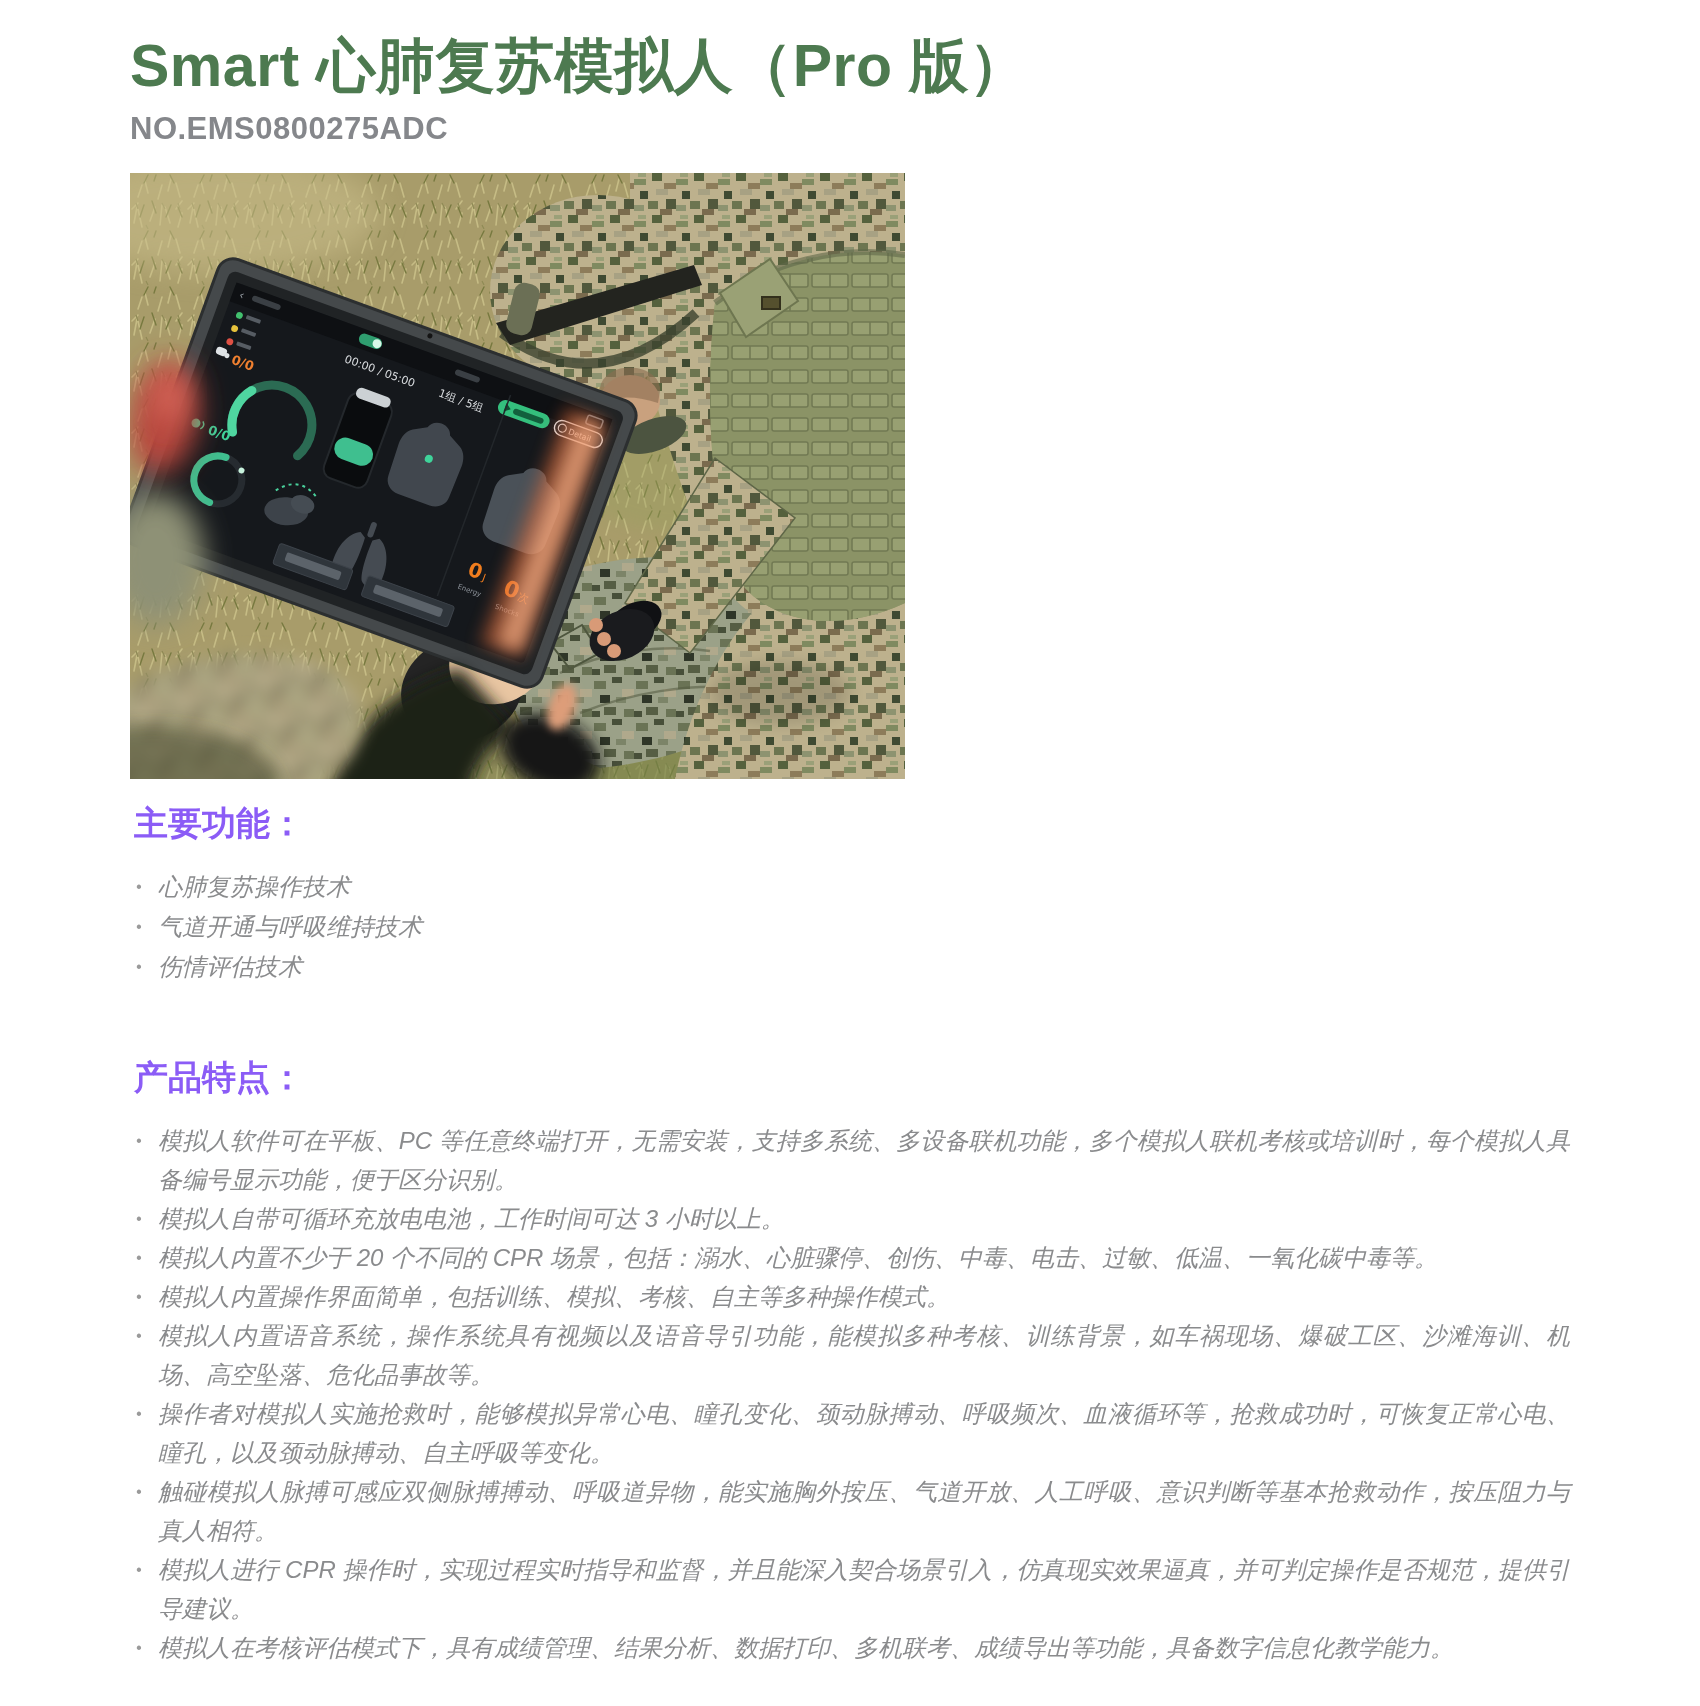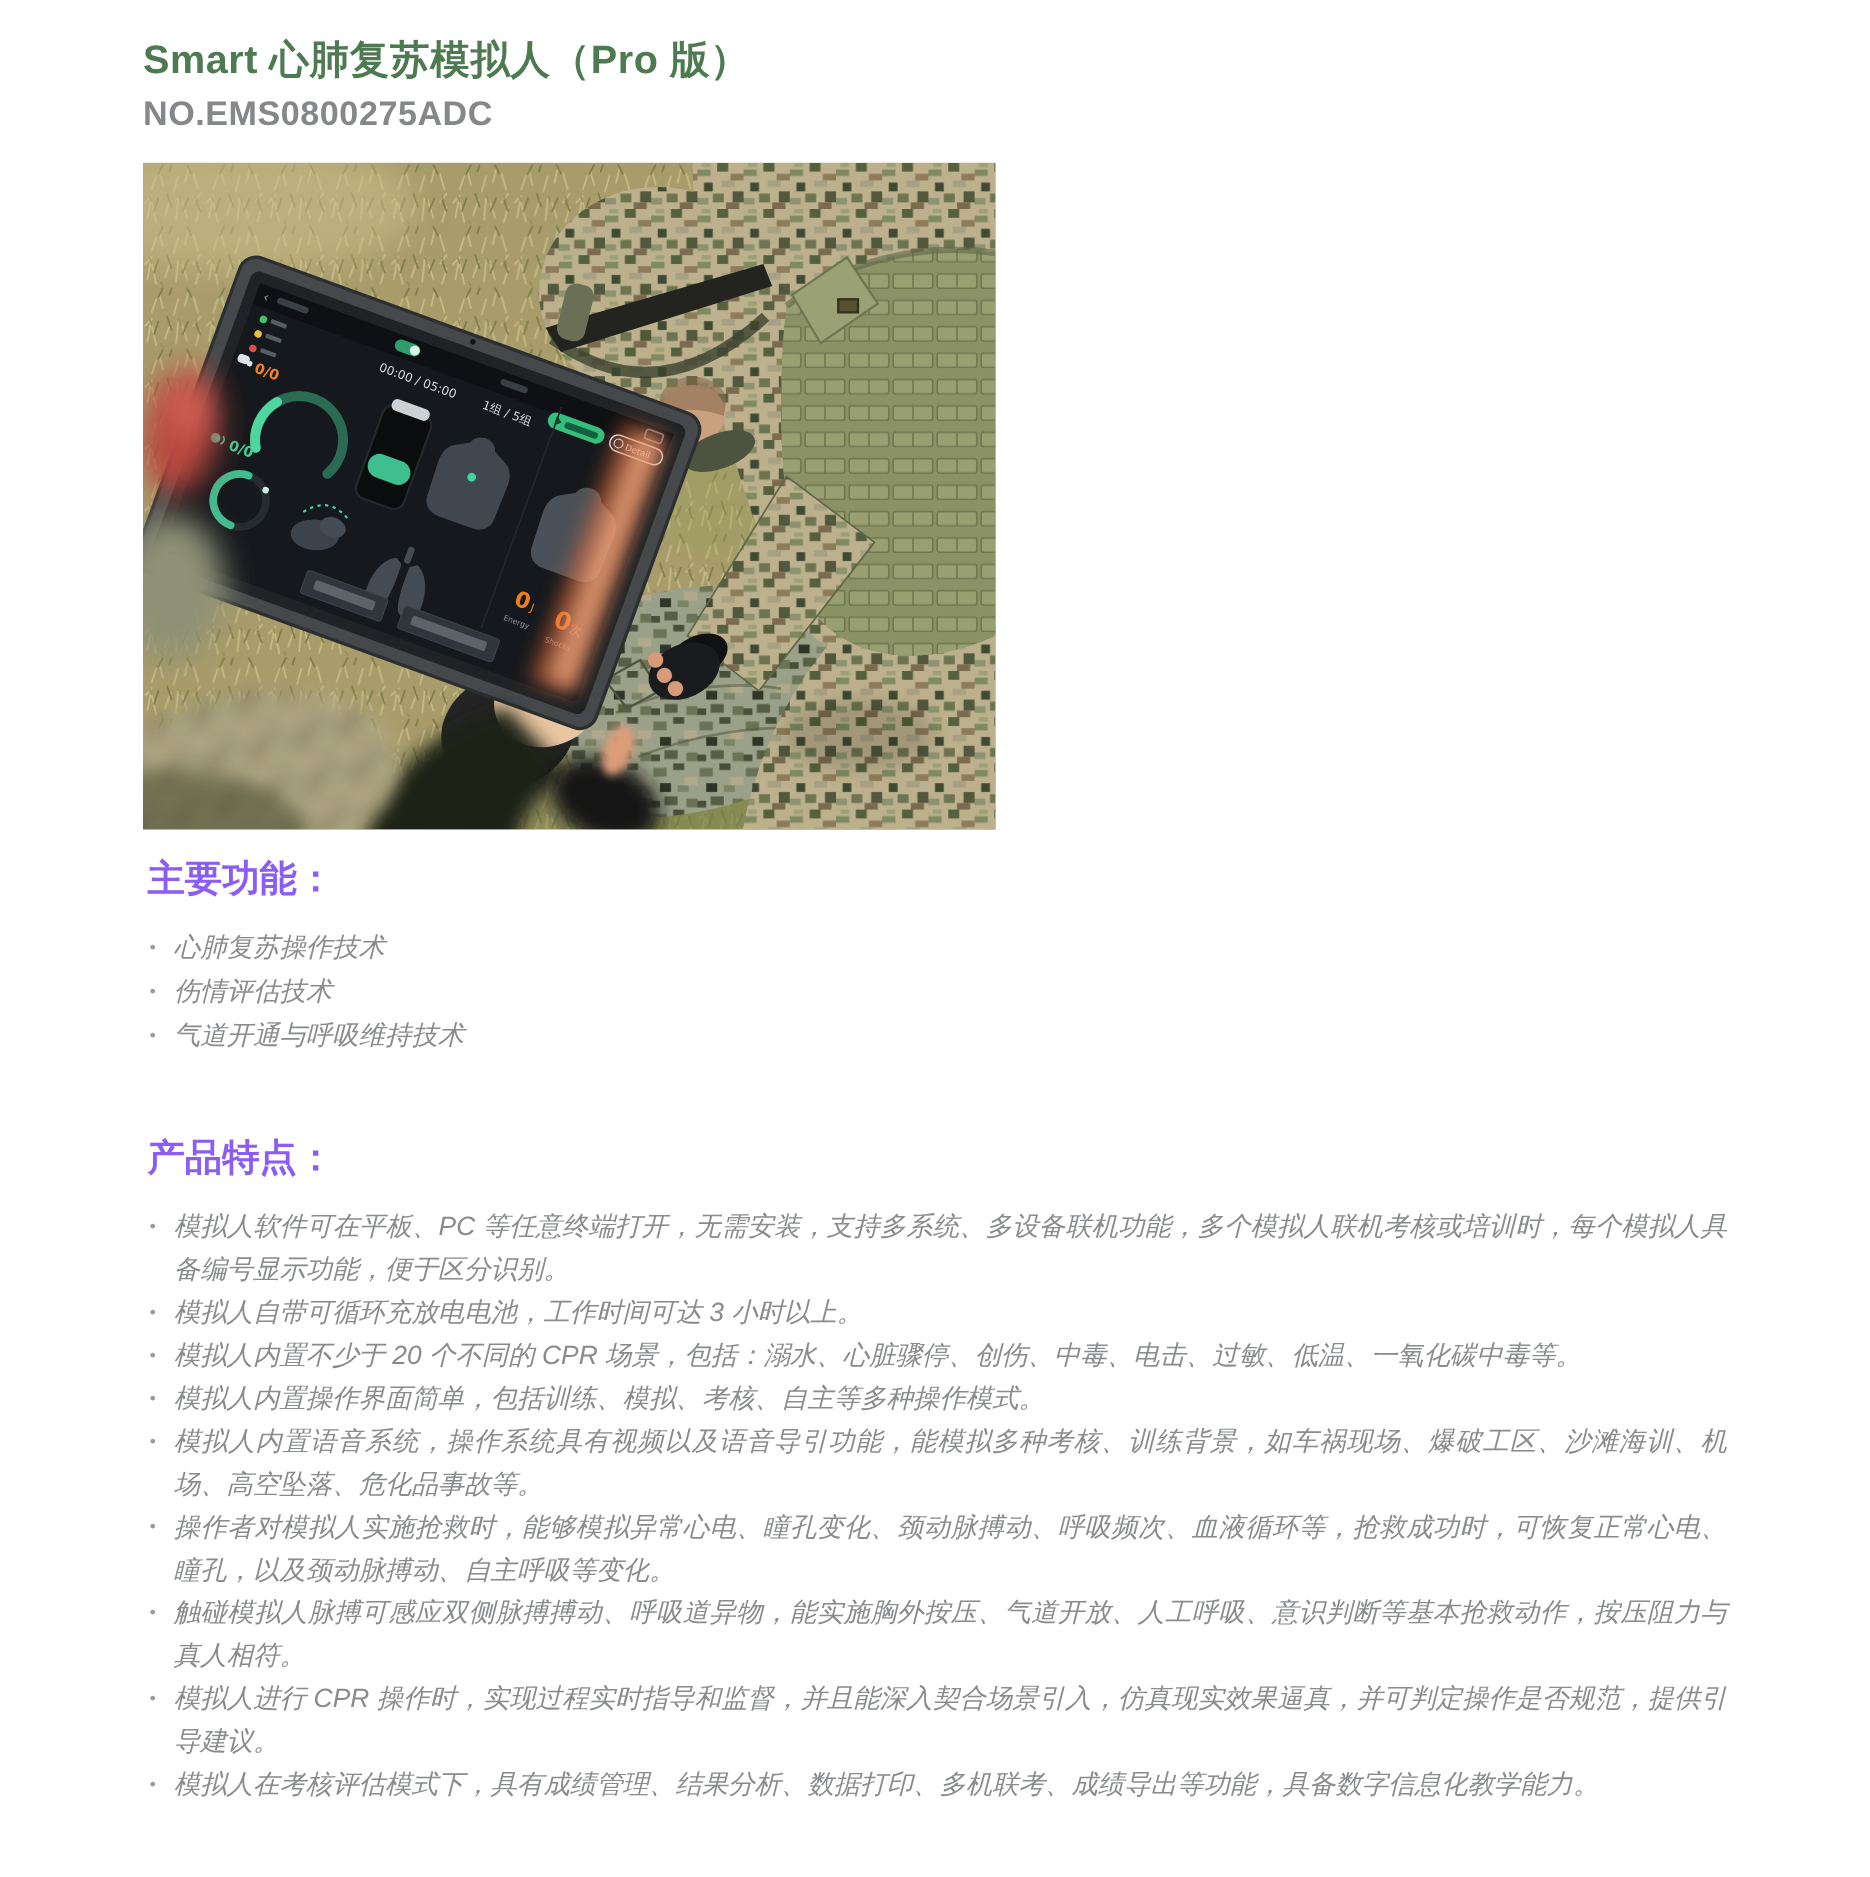--- a/index.html
+++ b/index.html
@@ -1,18 +1,18 @@
 <!DOCTYPE html>
 <html><head>
 <meta charset="utf-8">
 <style>
   html,body{margin:0;padding:0;background:#ffffff;}
   body{width:1700px;height:1706px;font-family:"Liberation Sans","DejaVu Sans",sans-serif;-webkit-font-smoothing:antialiased;}
   .page{padding:34px 130px 0 130px;box-sizing:border-box;width:1700px;}
-  h1.title{margin:0 0 12px 0;font-size:36px;line-height:1.1;font-weight:700;color:#4d7a50;letter-spacing:.5px;}
+  h1.title{margin:0 0 12px 0;font-size:59px;line-height:1.1;font-weight:700;color:#4d7a50;letter-spacing:.5px;}
   .model-no{font-size:31px;font-weight:700;color:#85878b;margin:0 0 26px 0;letter-spacing:.5px;}
   figure.photo{margin:0;width:775px;height:606px;overflow:hidden;background:#a89c6a;}
   figure.photo svg{display:block;}
   h2.sec{margin:22px 0 20px 4px;font-size:34px;font-weight:700;color:#8b5cf6;}
   h2.sec.second{margin-top:68px;}
   ul.blist{list-style:none;margin:0;padding:0 0 0 4px;color:#8a8b8d;font-size:24px;font-style:italic;}
   ul.blist li{position:relative;padding-left:24px;line-height:40px;text-align:justify;}
   ul.blist.features li{line-height:39px;}
   ul.blist li::before{content:"•";position:absolute;left:2px;top:0;color:#9a9a9a;font-size:16px;line-height:inherit;}
   svg text{font-family:"DejaVu Sans","Liberation Sans",sans-serif;}
@@ -263,22 +263,22 @@
         <ellipse cx="80" cy="575" rx="155" ry="88" fill="url(#camoA)" filter="url(#b8)" transform="rotate(-15 80 575)"></ellipse>
         <ellipse cx="25" cy="615" rx="125" ry="62" fill="#3a4028" opacity=".5" filter="url(#b8)"></ellipse>
       </g>
     </svg>
   </figure>
 
   <section>
     <h2 class="sec">主要功能：</h2>
     <ul class="blist">
       <li>心肺复苏操作技术</li>
+      <li>气道开通与呼吸维持技术</li>
       <li>伤情评估技术</li>
-      <li>气道开通与呼吸维持技术</li>
     </ul>
   </section>
 
   <section>
     <h2 class="sec second">产品特点：</h2>
     <ul class="blist features">
       <li>模拟人软件可在平板、PC 等任意终端打开，无需安装，支持多系统、多设备联机功能，多个模拟人联机考核或培训时，每个模拟人具备编号显示功能，便于区分识别。</li>
       <li>模拟人自带可循环充放电电池，工作时间可达 3 小时以上。</li>
       <li>模拟人内置不少于 20 个不同的 CPR 场景，包括：溺水、心脏骤停、创伤、中毒、电击、过敏、低温、一氧化碳中毒等。</li>
       <li>模拟人内置操作界面简单，包括训练、模拟、考核、自主等多种操作模式。</li>

